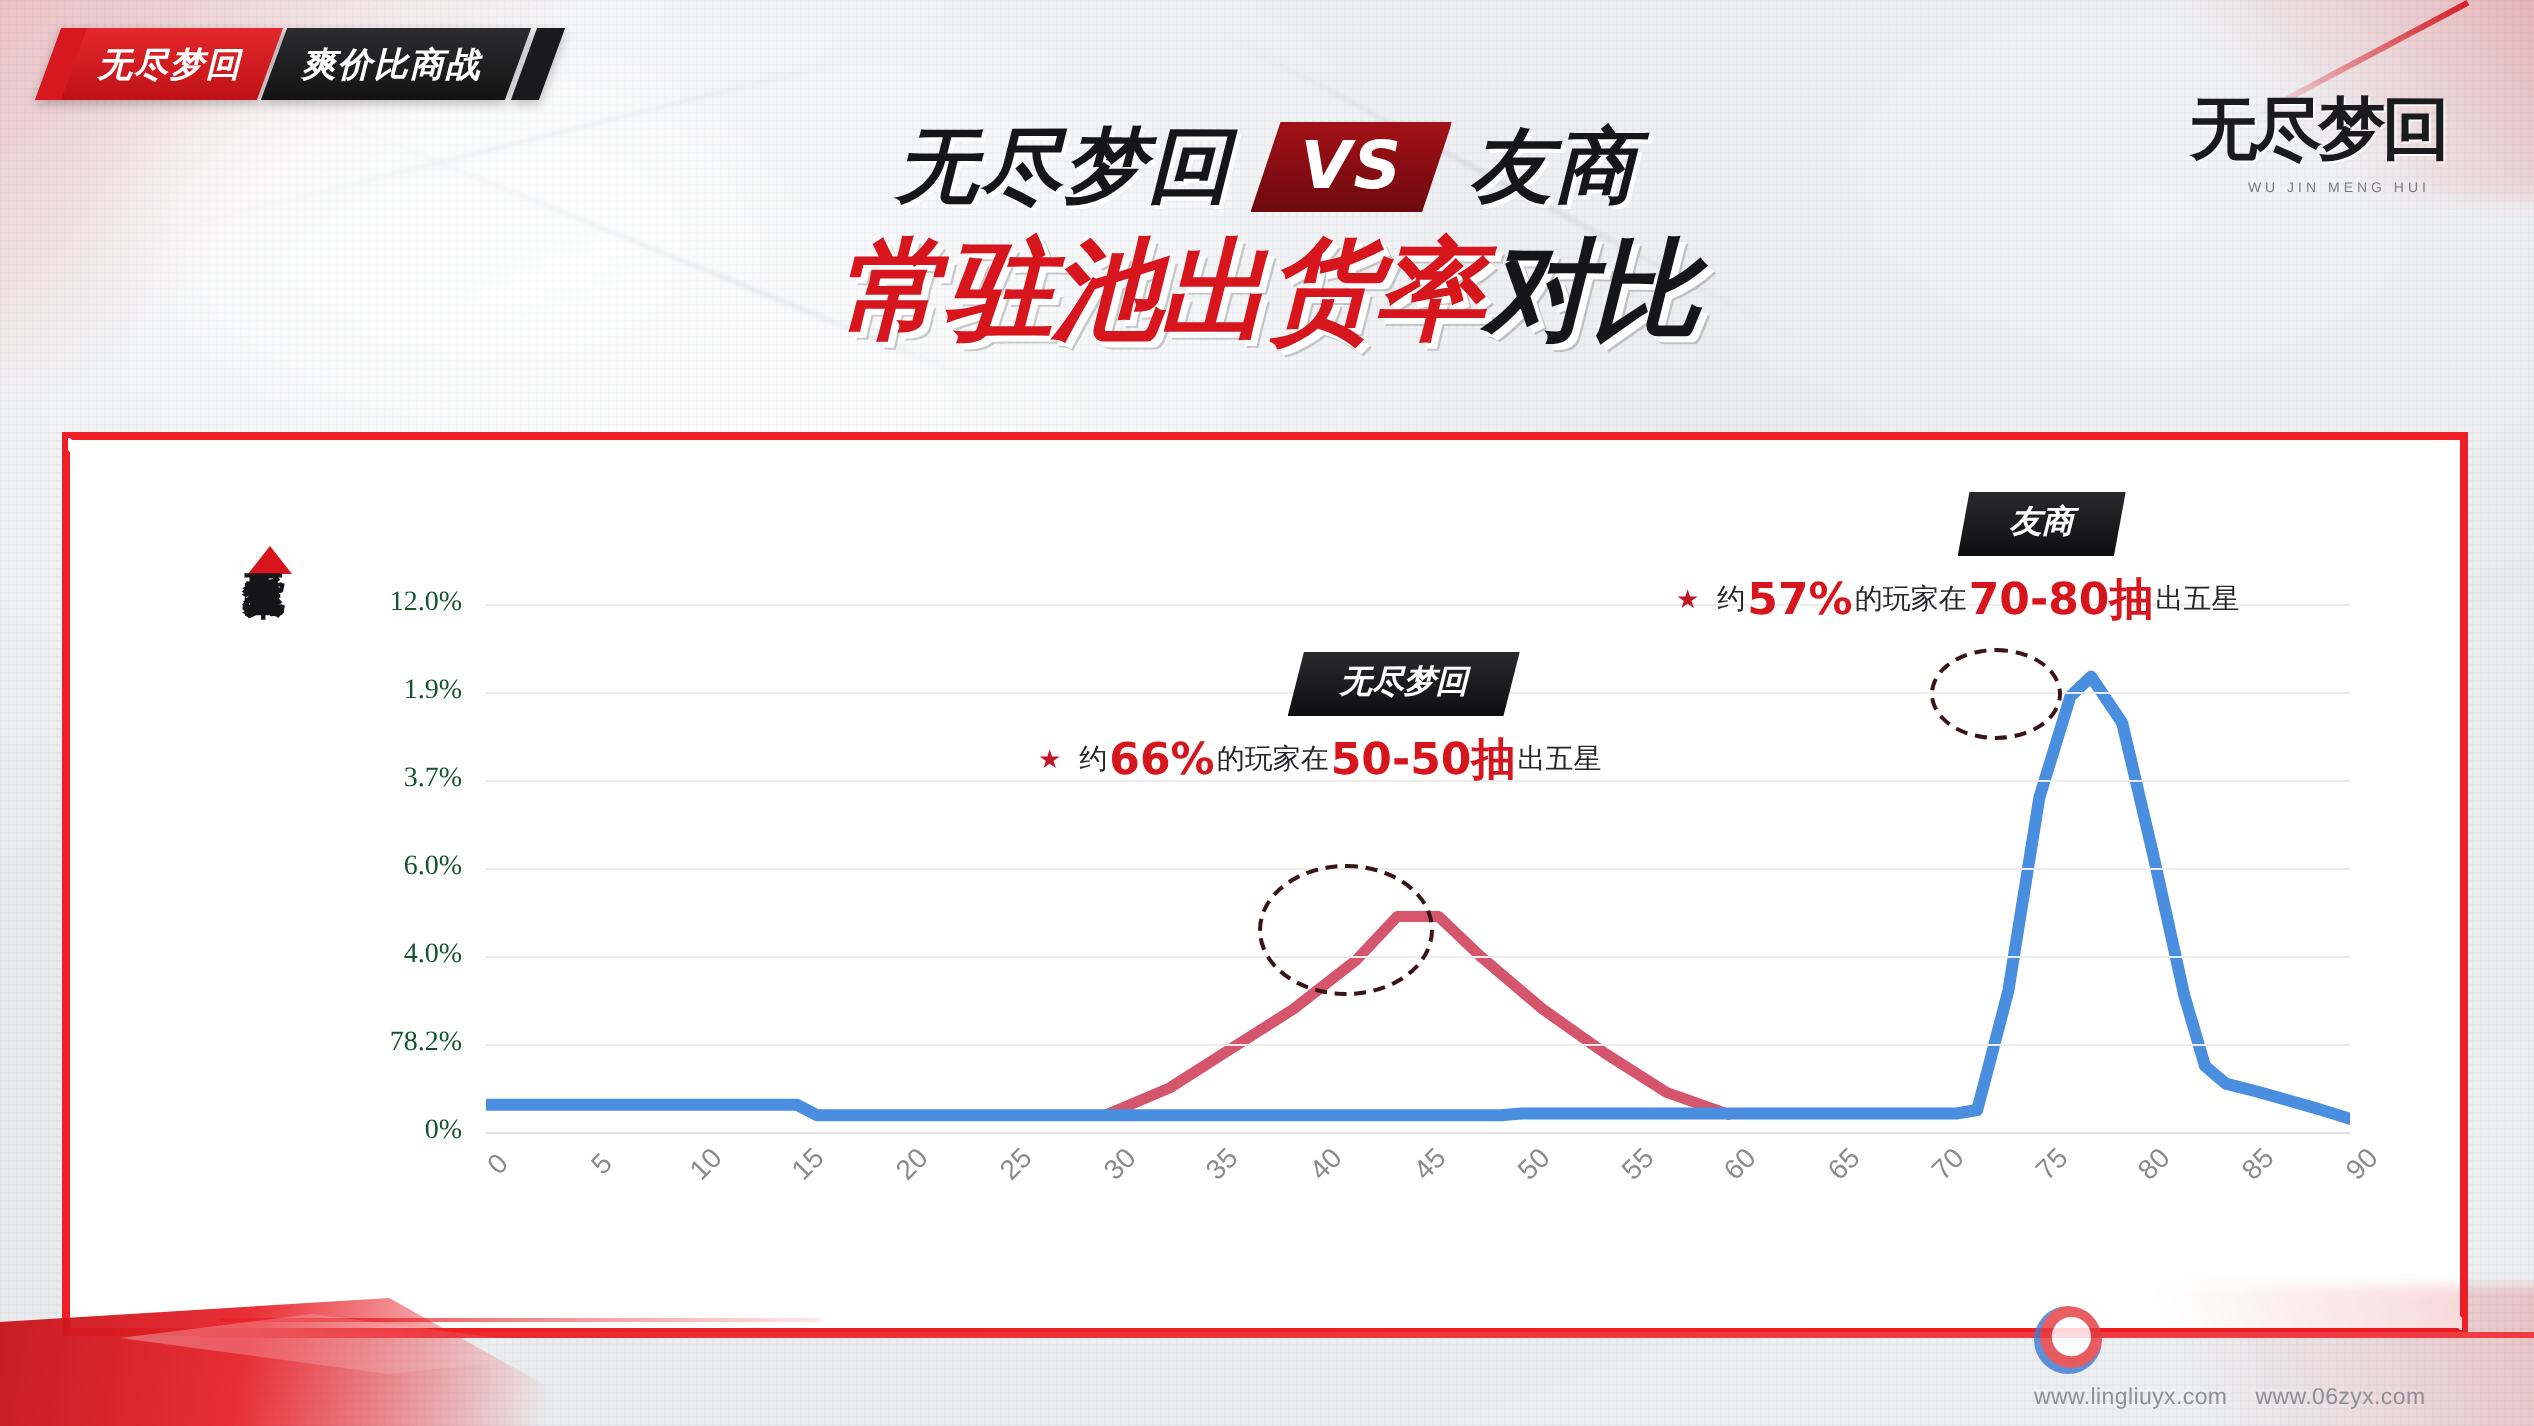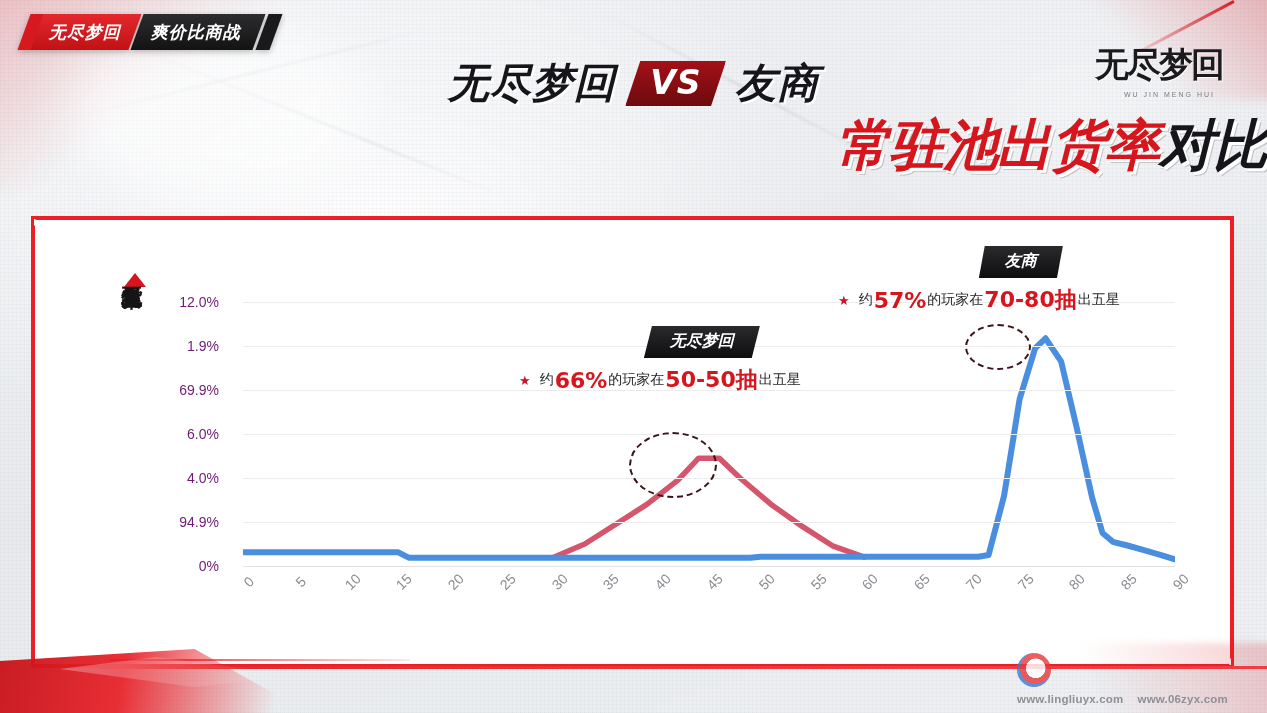--- a/index.html
+++ b/index.html
@@ -55,42 +55,42 @@
   .hl-row1{display:inline-flex;align-items:center;gap:14px;}
   .hl-black{font-size:41px;font-weight:bold;color:#16161a;font-style:italic;letter-spacing:1px;
     font-family:"DejaVu Sans","Liberation Sans",sans-serif;
     text-shadow:2px 2px 0 rgba(255,255,255,.9);}
   .hl-vs{display:inline-block;background:linear-gradient(180deg,#a31117,#6d0a0e);color:#fff;font-style:italic;
     font-weight:bold;font-size:33px;padding:2px 20px 4px 20px;transform:skewX(-12deg);letter-spacing:1px;
     font-family:"DejaVu Sans","Liberation Sans",sans-serif;
     clip-path:polygon(6% 0,100% 0,94% 100%,0% 100%);}
   .hl-vs i{display:inline-block;transform:skewX(12deg);font-style:italic;}
   .hl-row2{margin-top:6px;font-size:55px;font-weight:bold;font-style:italic;letter-spacing:-1px;
-    font-family:"DejaVu Sans","Liberation Sans",sans-serif;line-height:1.05;text-align:right;}
+    font-family:"DejaVu Sans","Liberation Sans",sans-serif;line-height:1.05;}
   .hl-red{color:#d6151d;text-shadow:3px 3px 0 #fff,4px 4px 0 rgba(0,0,0,.18);}
   .hl-dark{color:#16161a;text-shadow:3px 3px 0 #fff,4px 4px 0 rgba(0,0,0,.18);}
 
   
   #frame{position:absolute;left:31px;top:216px;width:1203px;height:452px;background:#fff;
     border:4px solid #ef1d24;box-sizing:border-box;}
   #frame .notch{position:absolute;width:30px;height:30px;overflow:hidden;}
   #frame .notch:before{content:"";position:absolute;width:44px;height:5px;background:#fff;}
   #frame .notch.tl{left:-1px;top:-1px;}
   #frame .notch.tl:before{transform:rotate(45deg);transform-origin:left top;left:-2px;top:-3px;}
   #frame .notch.br{right:-1px;bottom:-1px;}
   #frame .notch.br:before{transform:rotate(45deg);transform-origin:right bottom;right:-2px;bottom:-3px;}
 
   
   #plot{position:absolute;left:0;top:0;width:1203px;height:452px;}
   .ylabel-col{position:absolute;left:85px;top:50px;width:30px;text-align:center;}
   .ylabel-col .yl-text{font-size:21px;font-weight:bold;color:#161618;line-height:1.04;letter-spacing:0;
     font-family:"DejaVu Sans","Liberation Sans",sans-serif;writing-mode:vertical-rl;text-orientation:upright;}
   .ylabel-col .yl-tri{margin-top:3px;width:0;height:0;border-left:11px solid transparent;border-right:11px solid transparent;
     border-bottom:14px solid #d6151d;margin-left:auto;margin-right:auto;}
-  .ytick{position:absolute;right:16px;font-size:14px;color:#701a75;transform:translateY(-50%);white-space:nowrap;}
+  .ytick{position:absolute;right:4px;font-size:14px;color:#14532d;transform:translateY(-50%);white-space:nowrap;font-family:Liberation Serif, serif;}
   #yticks{position:absolute;left:140px;top:0;width:60px;height:452px;}
   .gridline{position:absolute;left:0;right:0;height:1px;background:#ececec;}
   #grid{position:absolute;left:208px;right:63px;top:0;height:452px;}
   .xtick{position:absolute;font-size:14px;color:#8a8a90;transform:rotate(-45deg) translate(-50%,0);
     transform-origin:left top;white-space:nowrap;}
   #xticks{position:absolute;left:208px;right:63px;top:352px;height:60px;}
   #xaxisline{position:absolute;left:208px;right:63px;top:346px;height:1px;background:#e3e3e3;}
 
   
   .ann{position:absolute;}
@@ -130,21 +130,21 @@
     background:linear-gradient(260deg,rgba(214,32,39,.25),rgba(214,32,39,0) 70%);
     transform:skewX(14deg);filter:blur(3px);}
 
   
   #wm{position:absolute;right:14px;bottom:6px;width:236px;height:58px;}
   #wm .wm-logo{position:absolute;left:0;top:4px;width:34px;height:34px;border-radius:50%;
     background:radial-gradient(circle at 55% 45%,#fff 36%,#e53b3f 38%,#e53b3f 58%,#3d7bd4 60%,#3d7bd4 100%);
     opacity:.82;}
   #wm .wm-main{position:absolute;left:38px;top:0;font-size:29px;font-weight:bold;color:#b2b2b6;letter-spacing:1px;
     font-family:"DejaVu Sans","Liberation Sans",sans-serif;opacity:.92;white-space:nowrap;}
-  #wm .wm-urls{position:absolute;left:0;bottom:2px;font-size:11.5px;color:#8f8f95;letter-spacing:.2px;white-space:nowrap;font-weight:bold;}
+  #wm .wm-urls{position:absolute;left:0;bottom:2px;font-size:11.5px;color:#8f8f95;letter-spacing:.2px;white-space:nowrap;}
   #wm .wm-urls span{margin-right:14px;}
 </style>
 </head>
 <body>
 
 <div id="bg">
   <div class="red-wash-tl"></div>
   <div class="red-wash-tr"></div>
   <div class="bgstroke" style="left:120px;top:40px;width:420px;transform:rotate(22deg);"></div>
   <div class="bgstroke" style="left:60px;top:120px;width:380px;transform:rotate(-14deg);"></div>
@@ -186,24 +186,24 @@
 
   <div id="plot">
 
     <div class="ylabel-col">
       <div class="yl-text">五星角色出货率</div>
       <div class="yl-tri"></div>
     </div>
 
     <div id="yticks">
         <div class="ytick" style="top: 346px;">0%</div>
-        <div class="ytick" style="top: 302px;">94.9%</div>
+        <div class="ytick" style="top: 302px;">78.2%</div>
         <div class="ytick" style="top: 258px;">4.0%</div>
         <div class="ytick" style="top: 214px;">6.0%</div>
-        <div class="ytick" style="top: 170px;">69.9%</div>
+        <div class="ytick" style="top: 170px;">3.7%</div>
         <div class="ytick" style="top: 126px;">1.9%</div>
         <div class="ytick" style="top: 82px;">12.0%</div>
       </div>
 
     <div id="grid">
       <svg id="series-svg" width="100%" height="100%" viewBox="0 0 932 452" preserveAspectRatio="none">
           <polyline points="310.67,337.20 341.73,324.00 372.80,304.20 403.87,284.40 434.93,260.20 455.64,238.20 476.36,238.20 497.07,258.00 528.13,284.40 559.20,306.40 590.27,326.20 621.33,337.20" fill="none" stroke="#d4556c" stroke-width="5.5" stroke-linejoin="round" stroke-linecap="round" vector-effect="non-scaling-stroke"></polyline>
           <polyline points="0.00,332.36 51.78,332.36 103.56,332.36 155.33,332.36 165.69,337.64 207.11,337.64 258.89,337.64 310.67,337.64 362.44,337.64 414.22,337.64 466.00,337.64 507.42,337.64 517.78,336.76 569.56,336.76 621.33,336.76 673.11,336.76 724.89,336.76 735.24,336.76 745.60,335.00 761.13,275.60 776.67,178.80 792.20,128.20 802.56,118.30 818.09,141.40 833.62,207.40 849.16,277.80 859.51,313.00 869.87,321.80 885.40,325.76 900.93,330.16 916.47,334.56 932.00,339.40" fill="none" stroke="#4a8ee0" stroke-width="6" stroke-linejoin="round" stroke-linecap="round" vector-effect="non-scaling-stroke"></polyline>
         </svg>
     <div class="gridline" style="top: 346px;"></div><div class="gridline" style="top: 302px;"></div><div class="gridline" style="top: 258px;"></div><div class="gridline" style="top: 214px;"></div><div class="gridline" style="top: 170px;"></div><div class="gridline" style="top: 126px;"></div><div class="gridline" style="top: 82px;"></div></div>

